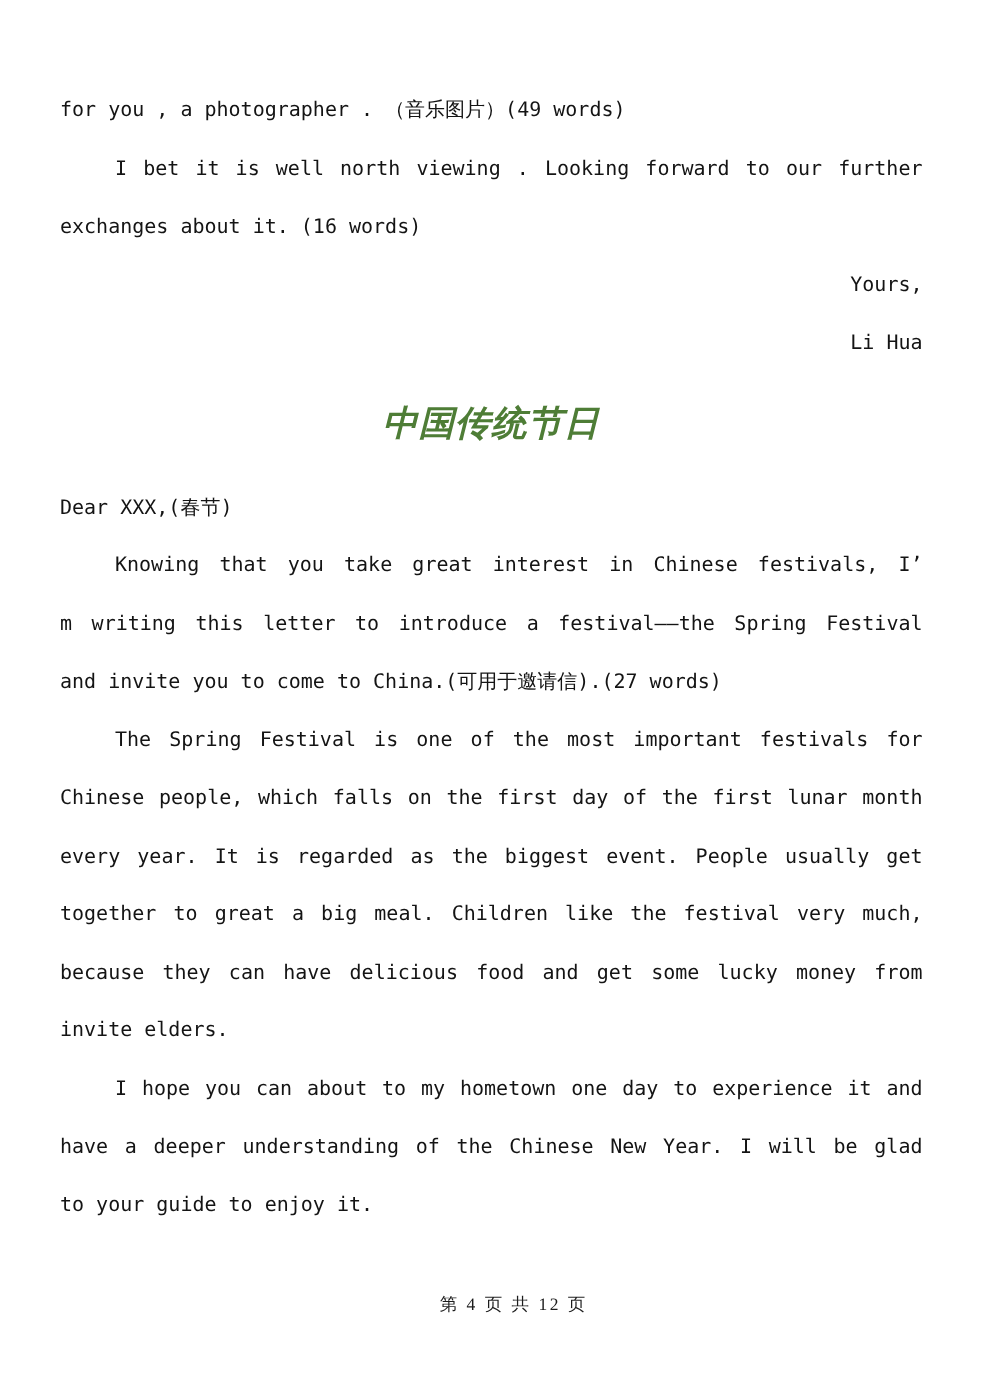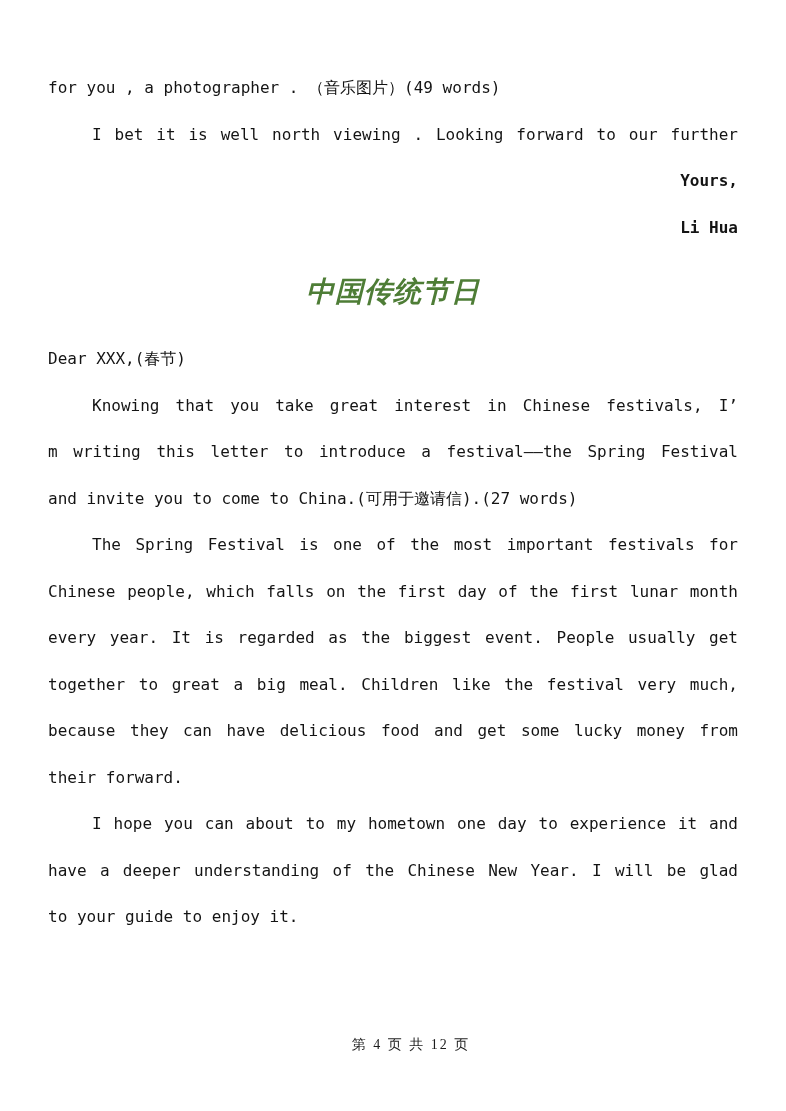--- a/index.html
+++ b/index.html
@@ -27,21 +27,20 @@
   }
   .line.just {
     text-align: justify;
     text-align-last: justify;
   }
   .line.indent {
     text-indent: 44px;
   }
   .line.right {
     text-align: right;
-    font-weight: bold;
   }
   .section-title {
     height: 50px;
     line-height: 50px;
     margin-top: 16px;
     margin-bottom: 19px;
     text-align: center;
     font-family: "DejaVu Sans", "Liberation Sans", sans-serif;
     font-weight: 700;
     font-size: 28px;
@@ -65,38 +64,39 @@
   }
 </style>
 </head>
 <body>
 
 <div class="content">
 
   <div class="line">for you , a photographer . （音乐图片）(49 words)</div>
 
   <div class="line just indent">I bet it is well north viewing . Looking forward to our further</div>
+  <div class="line">exchanges about it. (16 words)</div>
 
   <div class="line right">Yours,</div>
   <div class="line right">Li Hua</div>
 
   <div class="section-title">中国传统节日</div>
 
   <div class="line">Dear XXX,(春节)</div>
 
   <div class="line just indent">Knowing that you take great interest in Chinese festivals, I’</div>
   <div class="line just">m writing this letter to introduce a festival——the Spring Festival</div>
   <div class="line">and invite you to come to China.(可用于邀请信).(27 words)</div>
 
   <div class="line just indent">The Spring Festival is one of the most important festivals for</div>
   <div class="line just">Chinese people, which falls on the first day of the first lunar month</div>
   <div class="line just">every year. It is regarded as the biggest event. People usually get</div>
   <div class="line just">together to great a big meal. Children like the festival very much,</div>
   <div class="line just">because they can have delicious food and get some lucky money from</div>
-  <div class="line">their forward.</div>
+  <div class="line">invite elders.</div>
 
   <div class="line just indent">I hope you can about to my hometown one day to experience it and</div>
   <div class="line just">have a deeper understanding of the Chinese New Year. I will be glad</div>
   <div class="line">to your guide to enjoy it.</div>
 
 </div>
 
 <div class="page-footer">第 4 页 共 12 页</div>
 
 </body></html>

